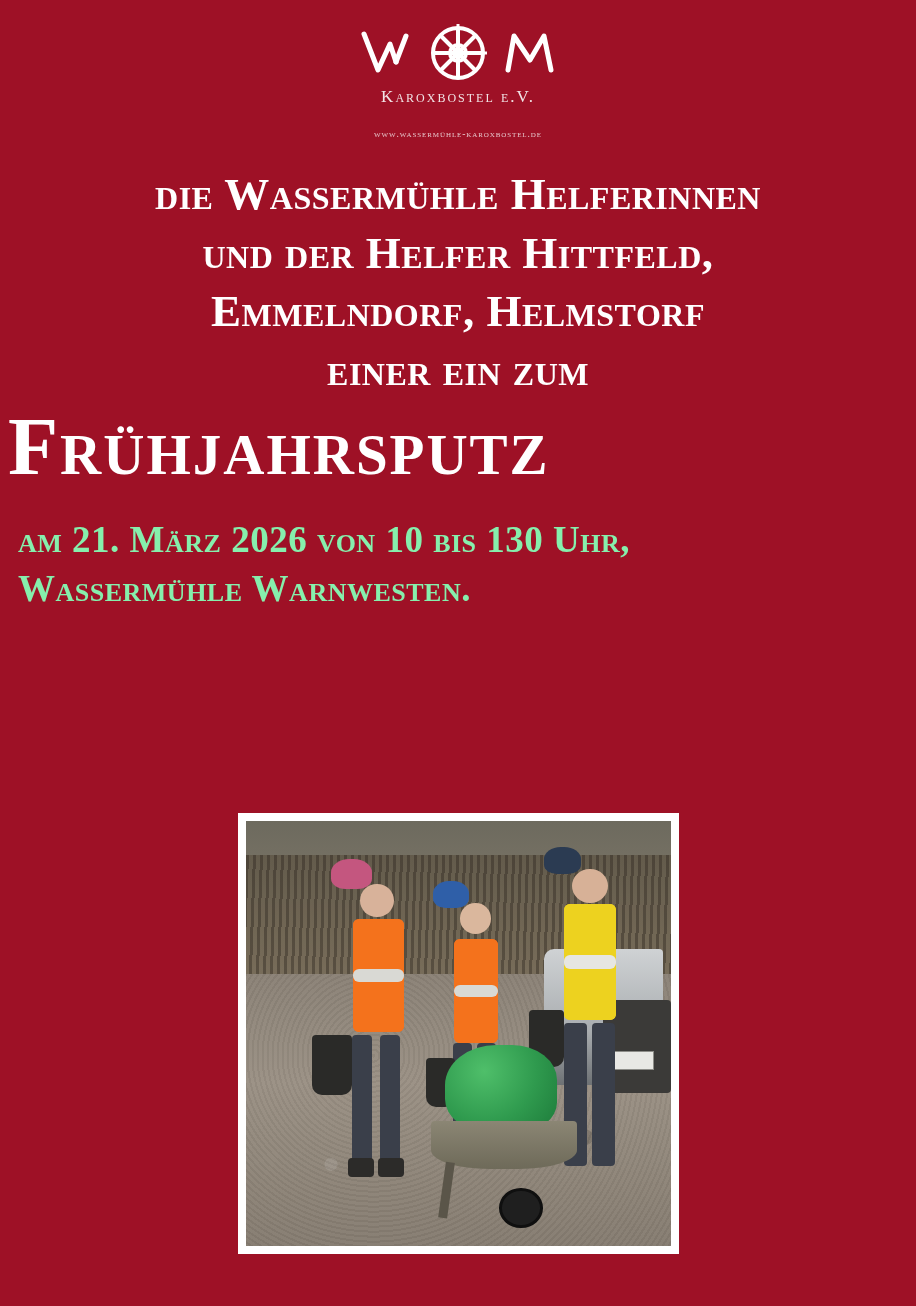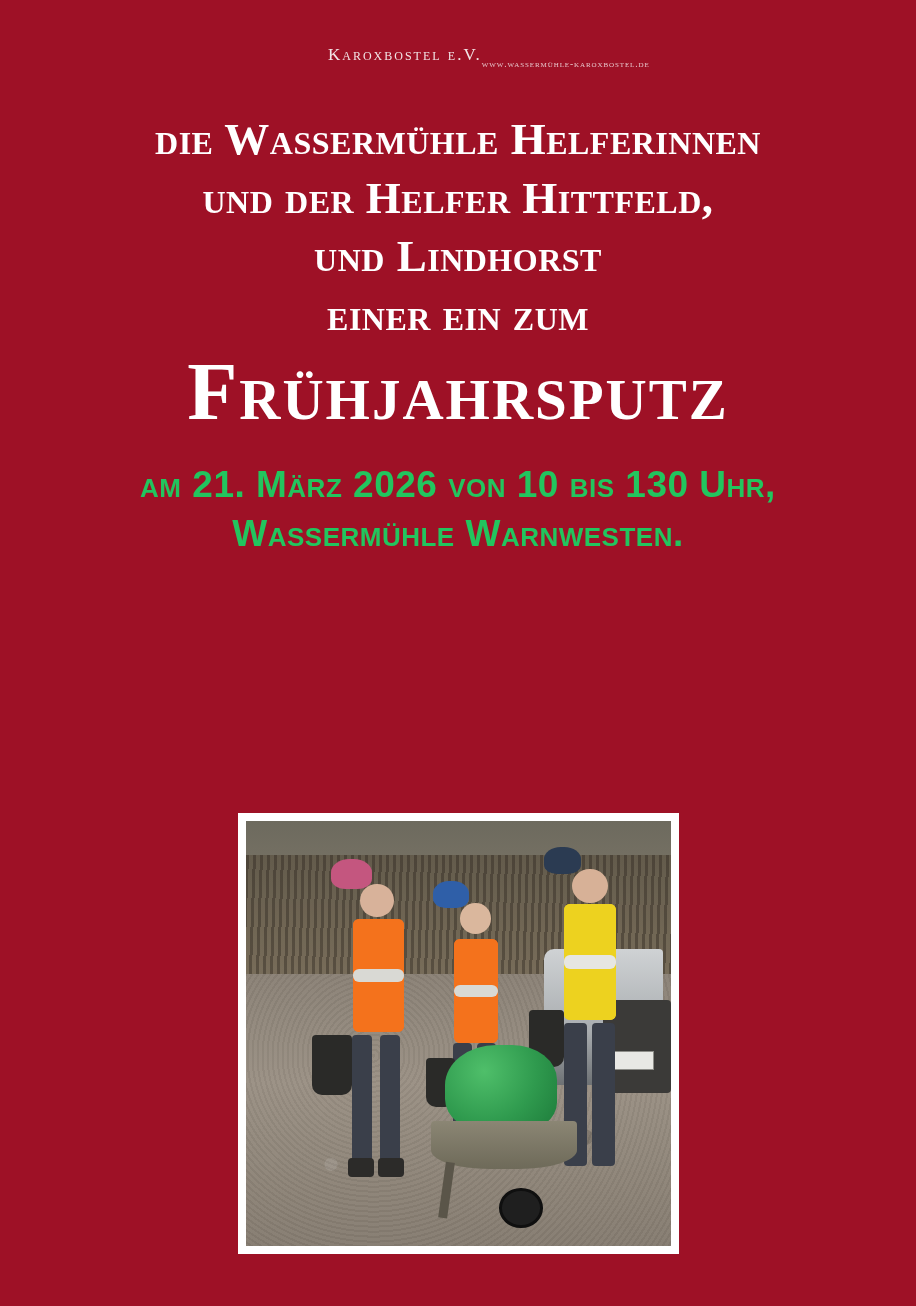--- a/index.html
+++ b/index.html
@@ -22,21 +22,21 @@
     display: flex;
     flex-direction: column;
     align-items: center;
   }
 
   
   .logo-block {
     margin-top: 22px;
     width: 260px;
     display: flex;
-    flex-direction: row;
+    flex-direction: column;
     align-items: center;
     color: #ffffff;
   }
   .logo-mark {
     width: 200px;
     height: 62px;
     position: relative;
     display: block;
   }
   .logo-name {
@@ -72,37 +72,37 @@
     letter-spacing: 0.5px;
   }
   .headline .line {
     display: block;
     white-space: nowrap;
   }
 
   .title-main {
     margin-top: 6px;
     width: 900px;
-    text-align: center;
+    text-align: left;
     color: #ffffff;
     font-family: "Liberation Serif", serif;
     font-variant: small-caps;
     font-weight: bold;
     font-size: 82px;
     line-height: 1.02;
     letter-spacing: 2px;
     white-space: nowrap;
   }
 
   .subinfo {
     margin-top: 26px;
     width: 880px;
-    text-align: center;
-    color: #22c55e;
-    font-family: Liberation Sans, sans-serif;
+    text-align: left;
+    color: #86efac;
+    font-family: Liberation Serif, serif;
     font-variant: small-caps;
     font-weight: bold;
     font-size: 37px;
     line-height: 1.34;
     letter-spacing: 0.5px;
   }
   .subinfo .line { display: block; white-space: nowrap; }
 
   
   .photo-frame {
@@ -255,21 +255,21 @@
         <line x1="129" y1="31" x2="121" y2="31"></line>
       </g>
     </svg>
     <div class="logo-name">Karoxbostel e.V.</div>
     <div class="logo-url">www.wassermühle-karoxbostel.de</div>
   </div>
 
   <div class="headline">
     <span class="line">die Wassermühle Helferinnen</span>
     <span class="line">und der Helfer Hittfeld,</span>
-    <span class="line">und Lindhorst</span>
+    <span class="line">Emmelndorf, Helmstorf</span>
     <span class="line">einer ein zum</span>
   </div>
 
   <div class="title-main">Frühjahrsputz</div>
 
   <div class="subinfo">
     <span class="line">am 21. März 2026 von 10 bis 130 Uhr,</span>
     <span class="line">Wassermühle Warnwesten.</span>
   </div>
 

